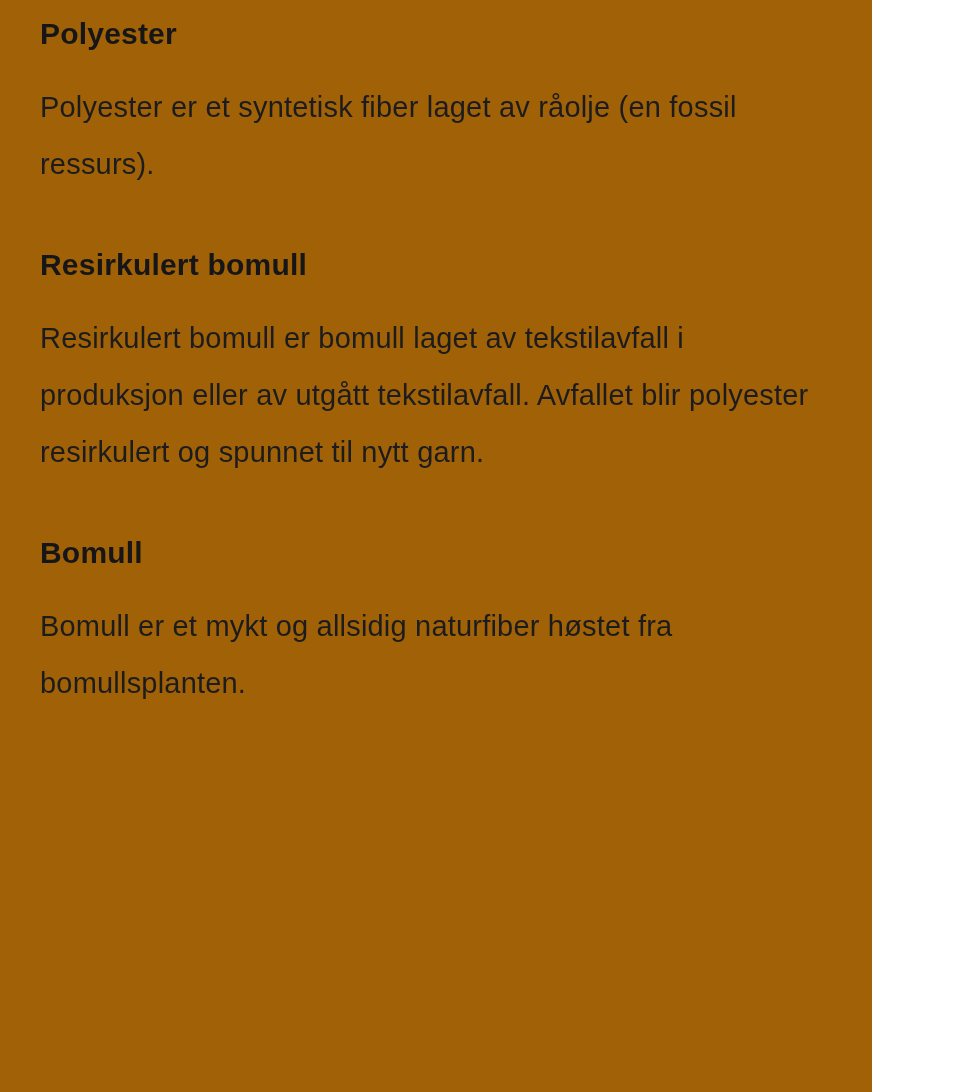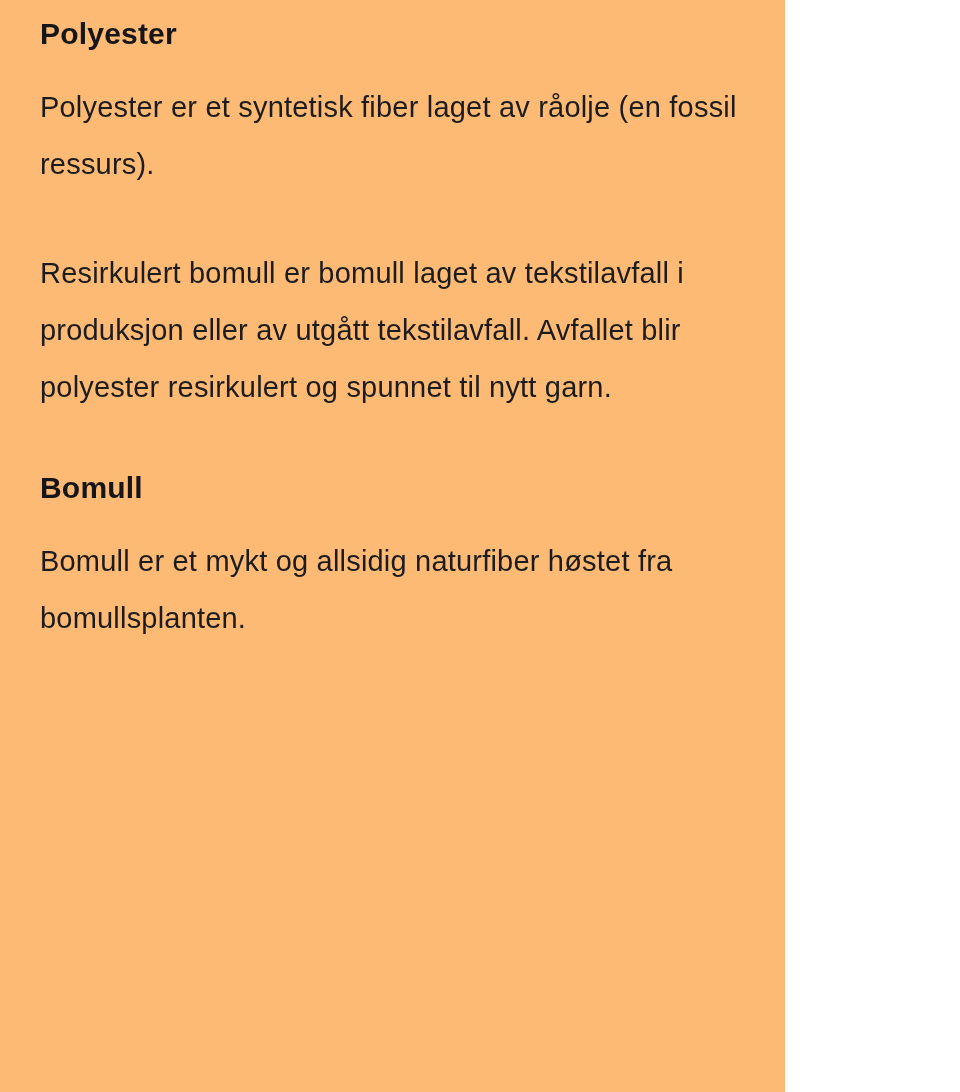--- a/index.html
+++ b/index.html
@@ -9,24 +9,24 @@
     background: #ffffff;
   }
 
   body {
     font-family: "Liberation Sans", "DejaVu Sans", sans-serif;
     color: #1c1c1e;
     -webkit-font-smoothing: antialiased;
   }
 
   .doc {
-    width: 785px;
+    width: 872px;
     min-height: 1092px;
     padding: 14px 40px 40px 40px;
-    background: #fdba74;
+    background: #a16207;
   }
 
   .section {
     margin-bottom: 52px;
   }
 
   .section:last-child {
     margin-bottom: 0;
   }
 
@@ -52,20 +52,21 @@
 <body>
 
 <div class="doc">
 
   <div class="section">
     <h2 class="section-heading">Polyester</h2>
     <p class="section-body">Polyester er et syntetisk fiber laget av råolje (en fossil ressurs).</p>
   </div>
 
   <div class="section">
+    <h2 class="section-heading">Resirkulert bomull</h2>
     <p class="section-body">Resirkulert bomull er bomull laget av tekstilavfall i produksjon eller av utgått tekstilavfall. Avfallet blir polyester resirkulert og spunnet til nytt garn.</p>
   </div>
 
   <div class="section">
     <h2 class="section-heading">Bomull</h2>
     <p class="section-body">Bomull er et mykt og allsidig naturfiber høstet fra bomullsplanten.</p>
   </div>
 
 
 </div>

